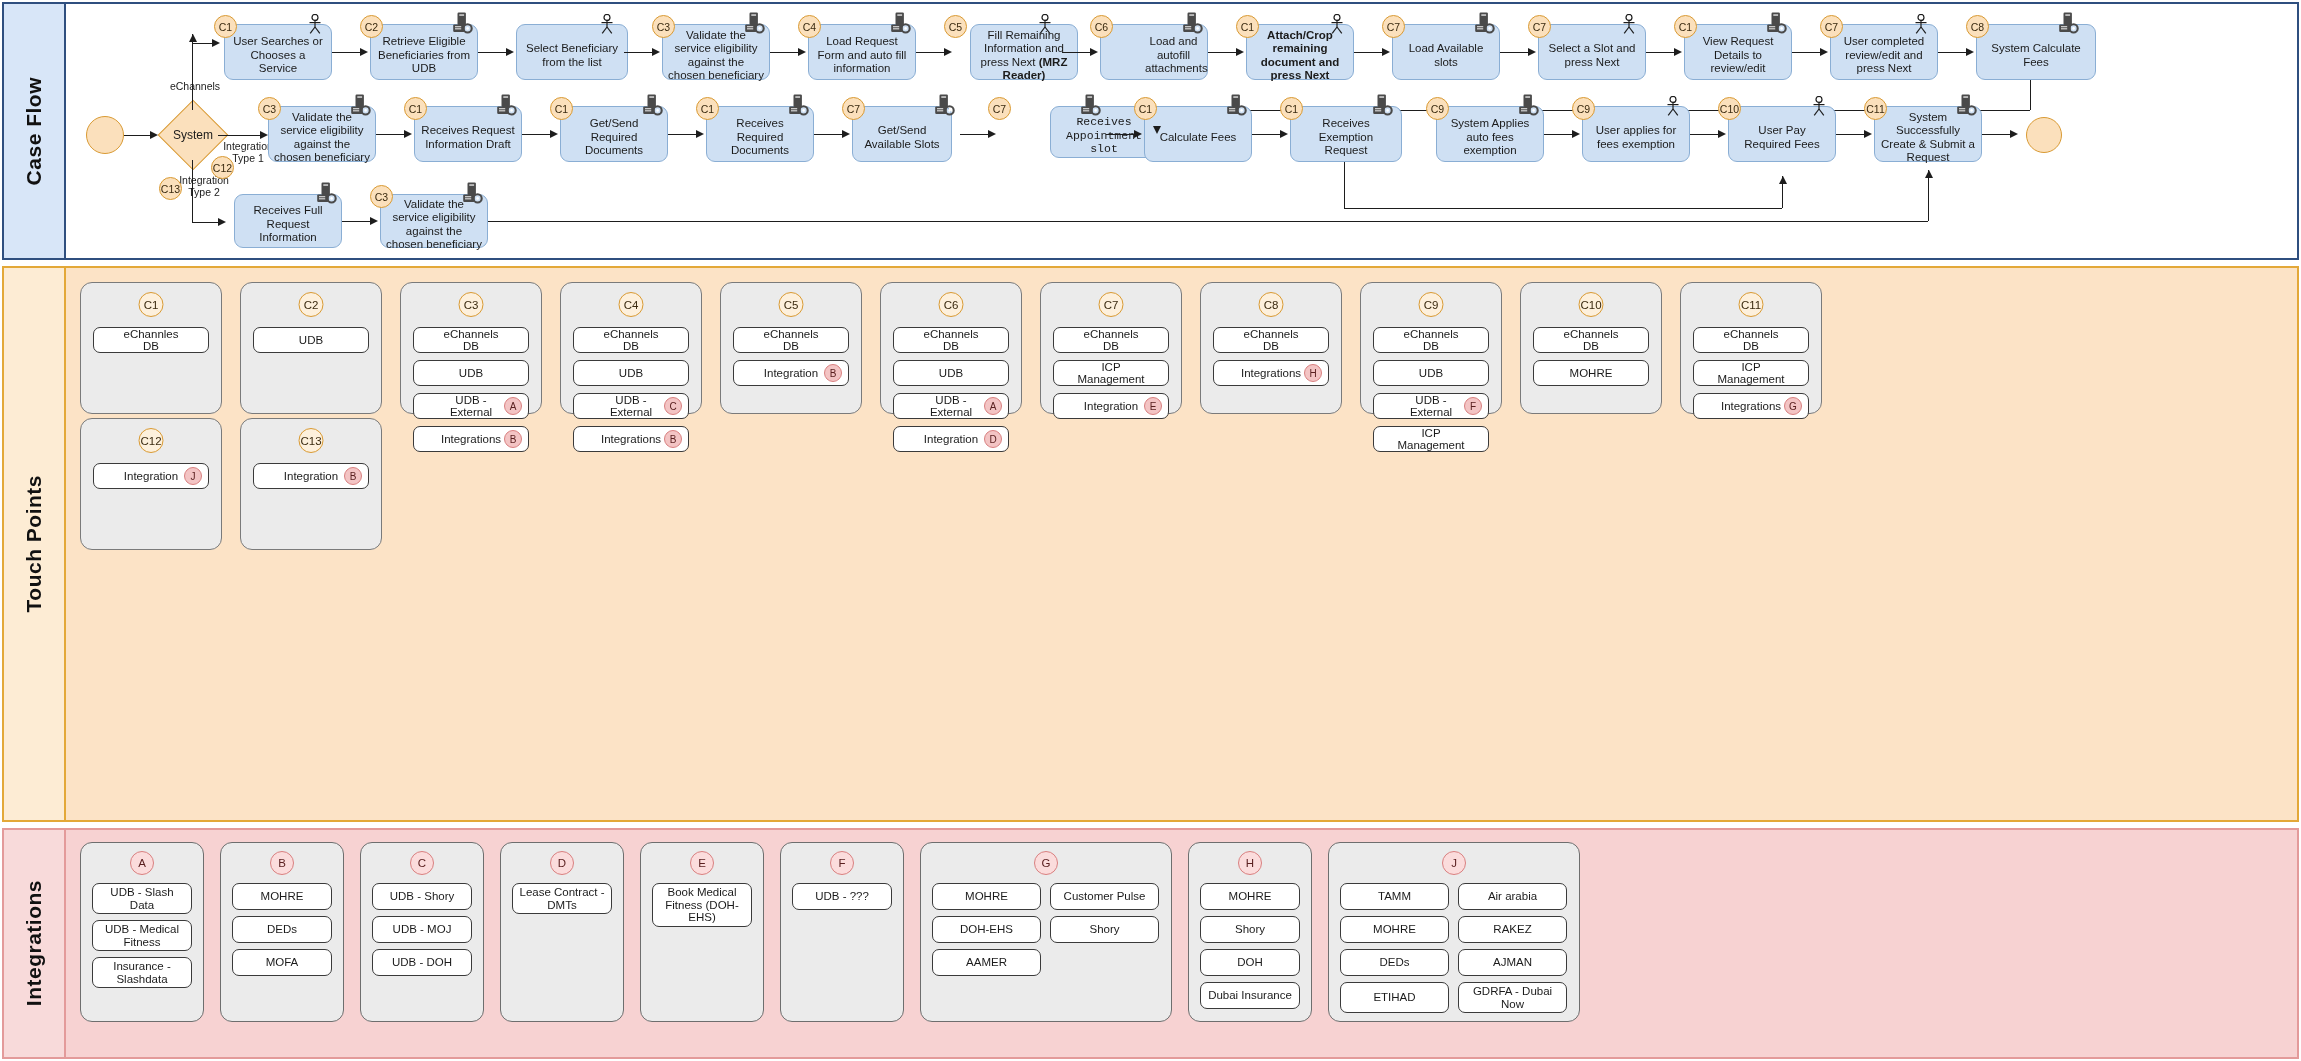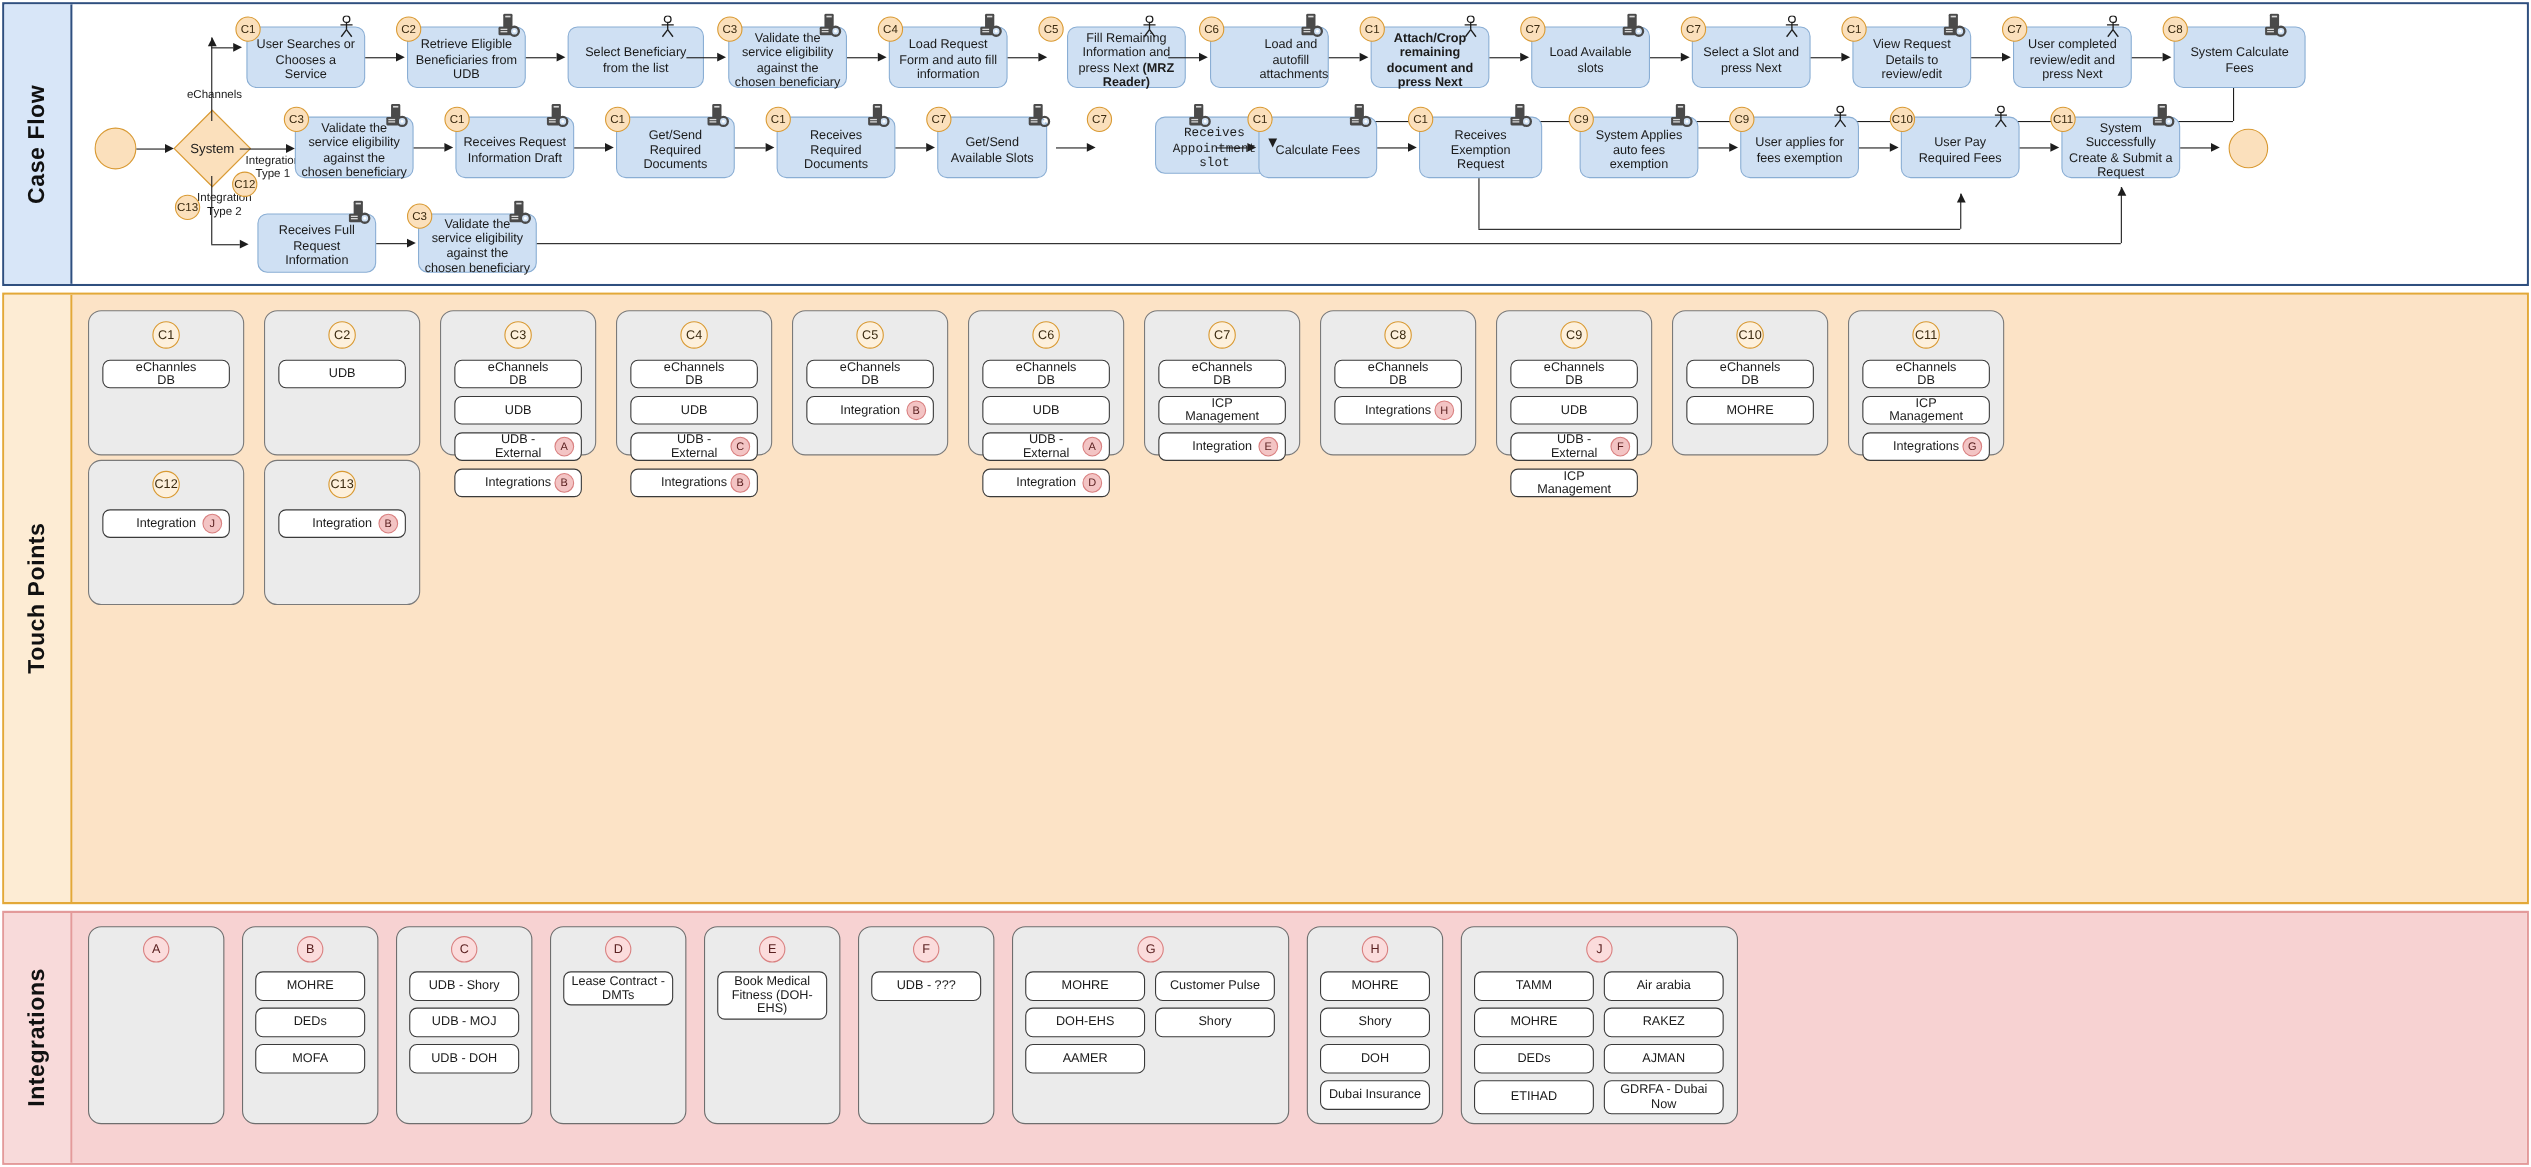--- a/index.html
+++ b/index.html
@@ -281,21 +281,21 @@
             <rect x="5.5" y="0.6" width="8.4" height="12.4" rx="1.2" fill="#4a4a4a"></rect>
             <rect x="7.3" y="2.3" width="4.8" height="1.5" fill="#d8d8d8"></rect>
             <rect x="1.2" y="12.4" width="11.4" height="7.6" rx="1.2" fill="#4a4a4a"></rect>
             <rect x="3.0" y="14.1" width="6.2" height="1.2" fill="#d8d8d8"></rect>
             <rect x="3.0" y="16.2" width="6.2" height="1.2" fill="#d8d8d8"></rect>
             <circle cx="15.6" cy="16.4" r="4.1" fill="none" stroke="#4a4a4a" stroke-width="2.1"></circle>
             <circle cx="15.6" cy="16.4" r="1.3" fill="#ffffff"></circle>
           </svg></div>
         <div class="ln h" style="left: 412px; top: 48px; width: 28px;"></div>
         <div class="arw r" style="left: 440px; top: 43.5px;"></div>
-        <div class="task" style="left: 450px; top: 20px; width: 124px; height: 56px;">
+        <div class="task" style="left: 450px; top: 20px; width: 112px; height: 56px;">
           <span class="txt">Select Beneficiary from the list</span>
         </div>
         <div class="glyph" style="left: 534px; top: 10px;"><svg width="14" height="20" viewBox="0 0 14 20">
             <circle cx="7" cy="3.4" r="3" fill="none" stroke="#1d1d1d" stroke-width="1.2"></circle>
             <line x1="7" y1="6.6" x2="7" y2="13" stroke="#1d1d1d" stroke-width="1.2"></line>
             <line x1="1.5" y1="8.6" x2="12.5" y2="8.6" stroke="#1d1d1d" stroke-width="1.2"></line>
             <line x1="7" y1="13" x2="2.2" y2="19.4" stroke="#1d1d1d" stroke-width="1.2"></line>
             <line x1="7" y1="13" x2="11.8" y2="19.4" stroke="#1d1d1d" stroke-width="1.2"></line>
           </svg></div>
         <div class="ln h" style="left: 558px; top: 48px; width: 28px;"></div>
@@ -838,20 +838,25 @@
       </div>
   </div>
 
   <div class="band" id="band-integr">
     <div class="band-label">
       <span>Integrations</span>
     </div>
     <div class="band-body" id="ig-body">
         <div class="ig-group" style="left: 14px; top: 12px; width: 124px; height: 180px;">
           <div class="grp-code">A</div>
+          <div class="ig-items ig-col1">
+            <div class="ig-item">UDB - Slash Data</div>
+            <div class="ig-item">UDB - Medical Fitness</div>
+            <div class="ig-item">Insurance - Slashdata</div>
+          </div>
         </div>
         <div class="ig-group" style="left: 154px; top: 12px; width: 124px; height: 180px;">
           <div class="grp-code">B</div>
           <div class="ig-items ig-col1">
             <div class="ig-item">MOHRE</div>
             <div class="ig-item">DEDs</div>
             <div class="ig-item">MOFA</div>
           </div>
         </div>
         <div class="ig-group" style="left: 294px; top: 12px; width: 124px; height: 180px;">

